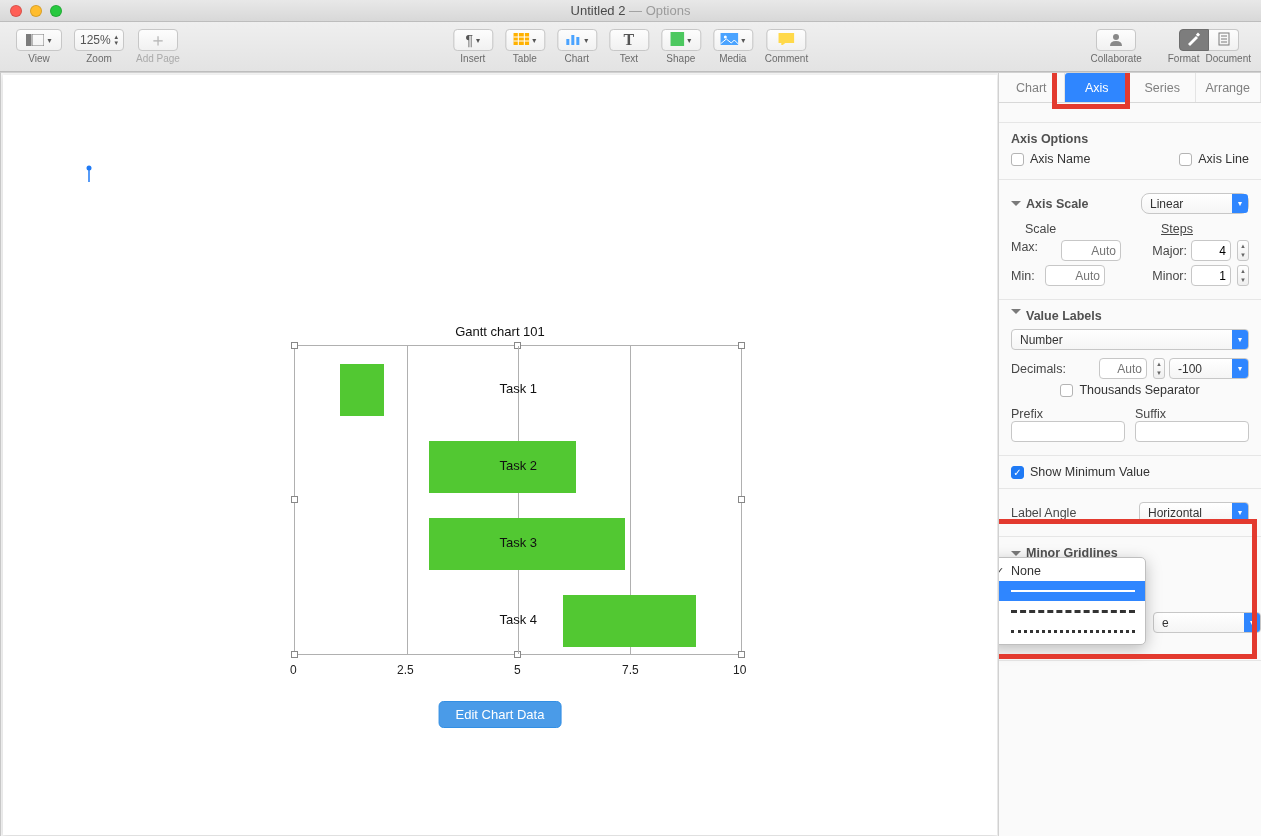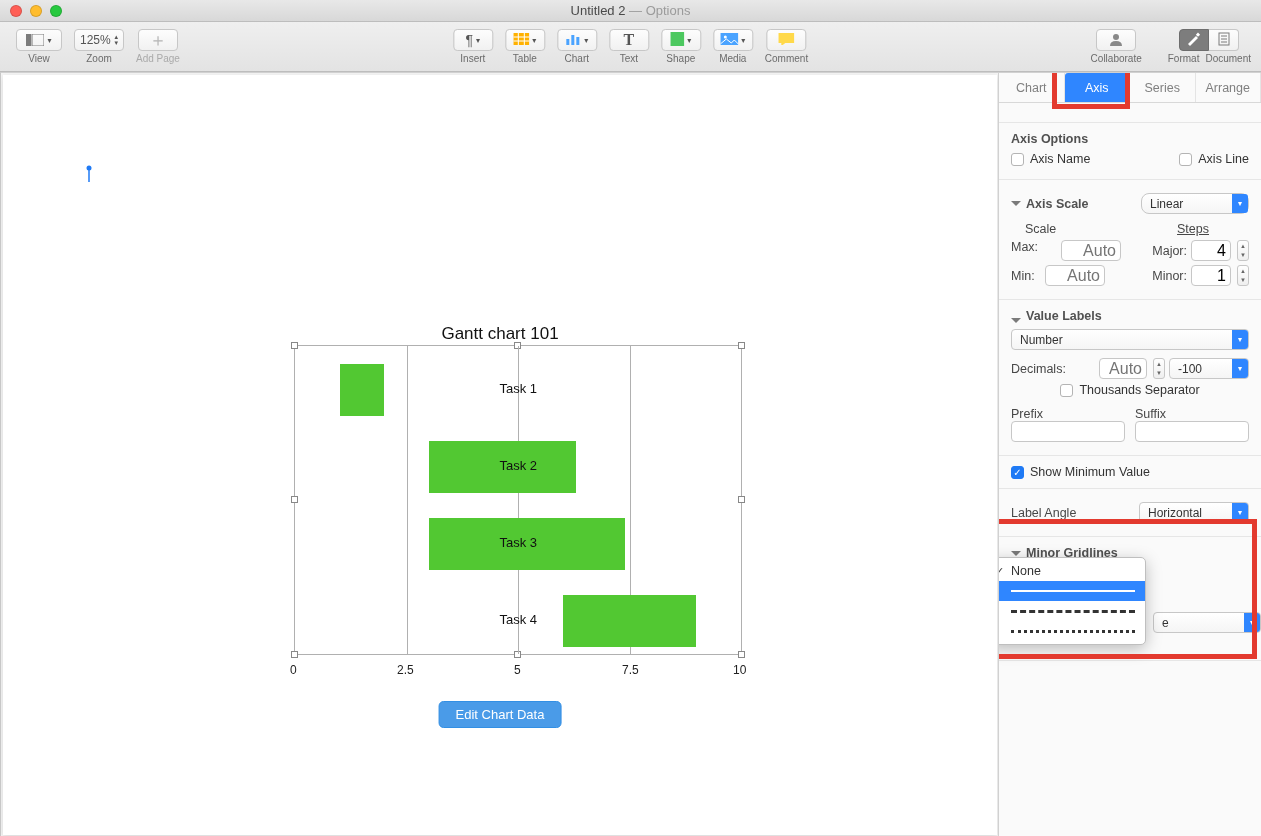--- a/index.html
+++ b/index.html
@@ -16,42 +16,42 @@
   .tb-btn{background:linear-gradient(#fdfdfd,#f1f1f1);border:1px solid #c7c7c7;border-radius:4px;height:22px;min-width:40px;display:flex;align-items:center;justify-content:center;font-size:12px;color:#555;}
   .tb-btn.seg-l{border-top-right-radius:0;border-bottom-right-radius:0;}
   .tb-btn.seg-r{border-top-left-radius:0;border-bottom-left-radius:0;border-left:none;}
   .tb-label{font-size:10px;color:#6b6b6b;}
   .tb-center{position:absolute;left:50%;transform:translateX(-50%);display:flex;}
   .tb-right{margin-left:auto;display:flex;}
   .main{display:flex;height:764px;}
   .canvas-area{flex:1;background:#f5f5f5;position:relative;border-left:1px solid #c7c7c7;border-right:1px solid #d1d1d1;overflow:hidden;border-top:1px solid #d1d1d1;}
   .page{position:absolute;left:2px;top:2px;width:994px;height:760px;background:#fff;box-shadow:0 2px 6px rgba(0,0,0,.12);}
   .cursor-mark{position:absolute;left:82px;top:90px;color:#1f7af5;}
-  .chart-title{position:absolute;left:50%;transform:translateX(-50%);top:249px;font-size:17px;color:#111;}
+  .chart-title{position:absolute;left:50%;transform:translateX(-50%);top:249px;font-size:13px;color:#111;}
   .chart-box{position:absolute;left:291px;top:270px;width:448px;height:310px;border:1px solid #b0b0b0;background:#fff;}
   .handle{position:absolute;width:7px;height:7px;background:#fff;border:1px solid #888;}
   .grid{position:absolute;inset:0;}
   .gline{position:absolute;top:0;bottom:0;width:1px;background:#b0b0b0;}
   .ylabel{position:absolute;right:460px;font-size:13px;color:#111;width:70px;text-align:right;}
   .bar{position:absolute;height:52px;background:#52c832;}
   .xlabel{position:absolute;font-size:12px;color:#222;}
   .edit-data-btn{position:absolute;left:50%;transform:translateX(-50%);top:626px;background:#4a9be8;color:#fff;border:1px solid #328fe4;border-radius:5px;padding:5px 16px;font-size:13px;}
   .inspector{width:262px;background:#fafafa;overflow:hidden;font-size:12.5px;color:#333;border-top:1px solid #d1d1d1;}
   .insp-tabs{display:flex;height:30px;border-bottom:1px solid #d8d8d8;position:relative;z-index:0;}
   .insp-tab{flex:1;display:flex;align-items:center;justify-content:center;color:#808080;border-right:1px solid #e4e4e4;cursor:default;}
   .insp-tab.active{background:#2f86ff;color:#fff;border-radius:3px 3px 0 0;}
   .section{padding:9px 12px;border-bottom:1px solid #e6e6e6;}
   .sec-title{font-weight:600;color:#515151;margin-bottom:6px;font-size:12.5px;}
   .row{display:flex;align-items:center;justify-content:space-between;margin:4px 0;}
   .check{display:flex;align-items:center;gap:6px;}
   .cbox{width:13px;height:13px;border:1px solid #b4b4b4;border-radius:3px;background:#fff;display:inline-flex;align-items:center;justify-content:center;}
   .cbox.on{background:#1f7af5;border-color:#1f7af5;color:#fff;font-size:10px;}
   .select{height:21px;border:1px solid #c7c7c7;border-radius:4px;background:linear-gradient(#fff,#f5f5f5);display:flex;align-items:center;padding:0 4px 0 8px;font-size:12px;min-width:100px;position:relative;}
   .select .caret{position:absolute;right:0;top:0;bottom:0;width:16px;background:#2f86ff;border-radius:0 3px 3px 0;display:flex;align-items:center;justify-content:center;color:#fff;font-size:8px;}
-  .num-input{height:21px;border:1px solid #c7c7c7;border-radius:4px;background:#fff;width:60px;padding:0 4px;text-align:right;font-size:16px;}
+  .num-input{height:21px;border:1px solid #c7c7c7;border-radius:4px;background:#fff;width:60px;padding:0 4px;text-align:right;font-size:12px;}
   .stepper{height:21px;width:12px;border:1px solid #c7c7c7;border-radius:3px;background:linear-gradient(#fff,#efefef);display:flex;flex-direction:column;margin-left:2px;}
   .stepper div{flex:1;display:flex;align-items:center;justify-content:center;font-size:6px;color:#666;}
   .lbl{color:#474747;}
   .disclose{width:0;height:0;border-style:solid;border-width:5px 5px 0 5px;border-color:#7a7a7a transparent transparent transparent;display:inline-block;margin-right:5px;}
   .disclose.closed{border-width:5px 0 5px 5px;border-color:transparent transparent transparent #7a7a7a;}
   .popup{position:absolute;background:#fff;border:1px solid #bfbfbf;border-radius:5px;box-shadow:0 4px 16px rgba(0,0,0,.25);width:158px;z-index:10;padding:3px 0;}
   .popup-item{height:20px;display:flex;align-items:center;padding:0 10px 0 22px;font-size:12.5px;position:relative;}
   .popup-item.sel{background:#2f86ff;color:#fff;}
   .popup-item .chk{position:absolute;left:6px;font-size:11px;}
   .line-solid{flex:1;height:2px;background:currentColor;}
@@ -279,21 +279,21 @@
             <span class="disclose"></span>
             <span class="sec-title" style="margin:0;">Axis Scale</span>
           </div>
         <div class="select" style="min-width:108px;border-radius:8px;">
             <span>Linear</span>
             <span class="caret">▾</span>
           </div>
       </div>
       <div class="row" style="margin-top:8px;">
         <span class="lbl" style="margin-left:14px;">Scale</span>
-        <span class="lbl" style="margin-right:40px;text-decoration:underline;">Steps</span>
+        <span class="lbl" style="margin-right:56px;text-decoration:underline;">Steps</span>
       </div>
       <div class="row">
         <div style="display:flex;align-items:flex-start;gap:20px;">
             <span class="lbl" style="width:30px;">Max:</span>
           <input class="num-input" style="color: rgb(170, 170, 170);" placeholder="Auto">
           </div>
         <div style="display:flex;align-items:center;gap:4px;">
             <span class="lbl">Major:</span>
           <input class="num-input" style="width: 40px;" value="4">
             <div class="stepper">
@@ -312,21 +312,21 @@
           <input class="num-input" style="width: 40px;" value="1">
             <div class="stepper">
               <div>▲</div>
               <div>▼</div>
             </div>
           </div>
       </div>
     </div>
 
     <div class="section">
-      <div style="display:flex;align-items:flex-end;">
+      <div style="display:flex;align-items:flex-start;">
           <span class="disclose"></span>
           <span class="sec-title" style="margin:0;">Value Labels</span>
         </div>
       <div class="select" style="width:100%;margin-top:6px;">
           <span>Number</span>
           <span class="caret">▾</span>
         </div>
       <div class="row" style="margin-top:8px;">
         <span class="lbl">Decimals:</span>
         <div style="display:flex;align-items:center;gap:4px;">

